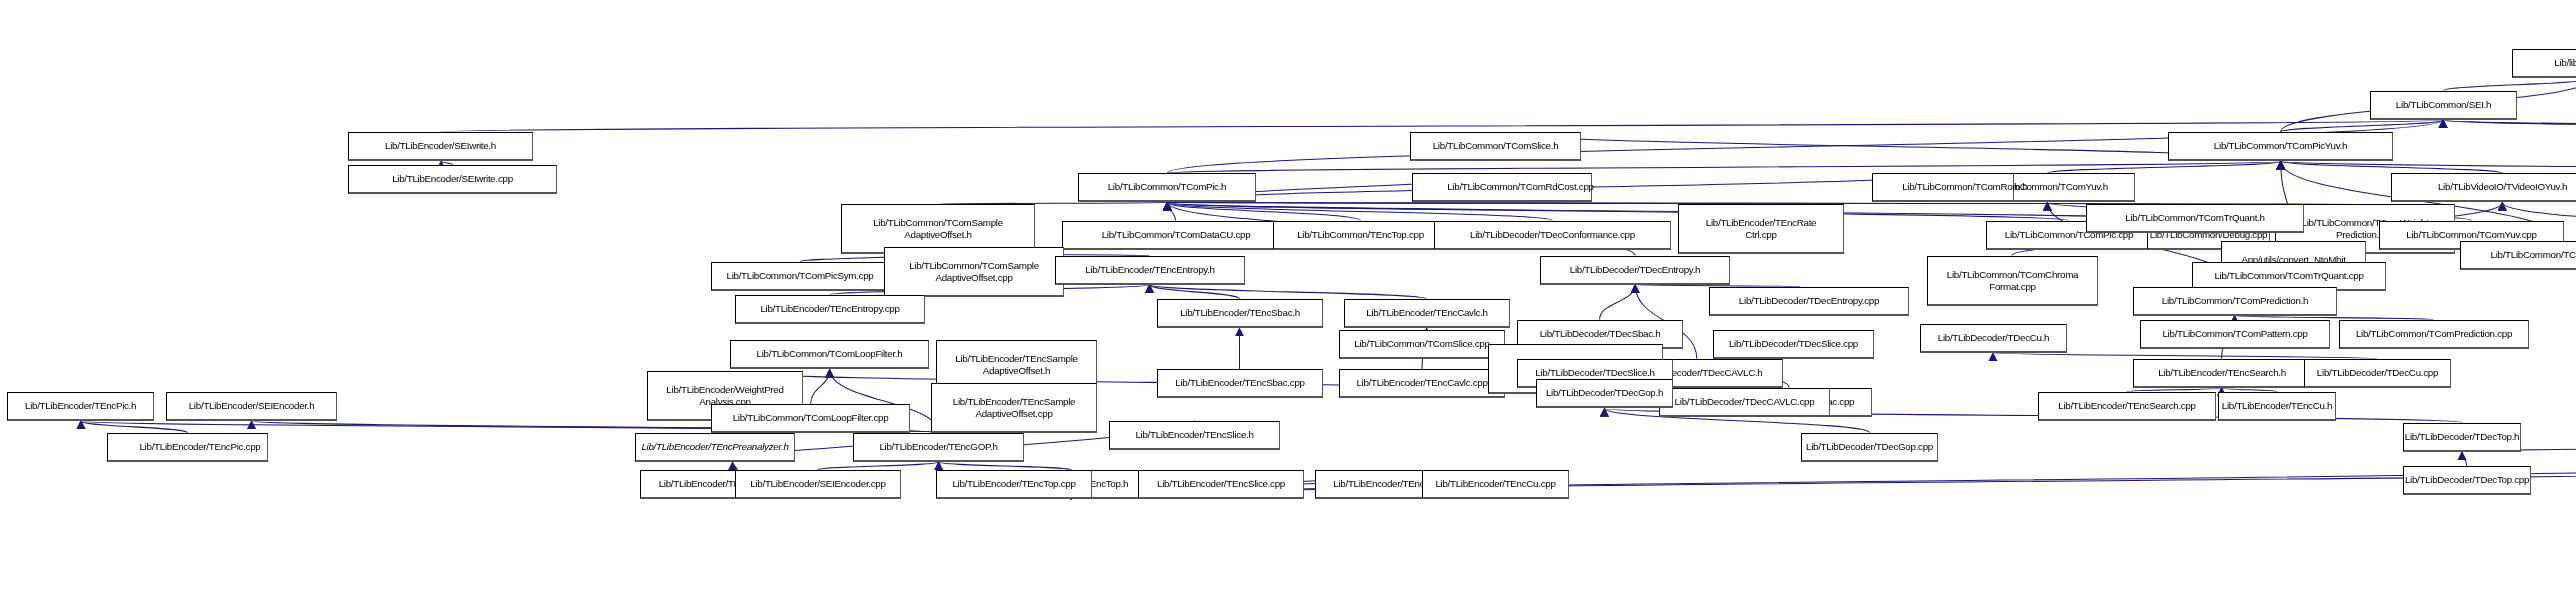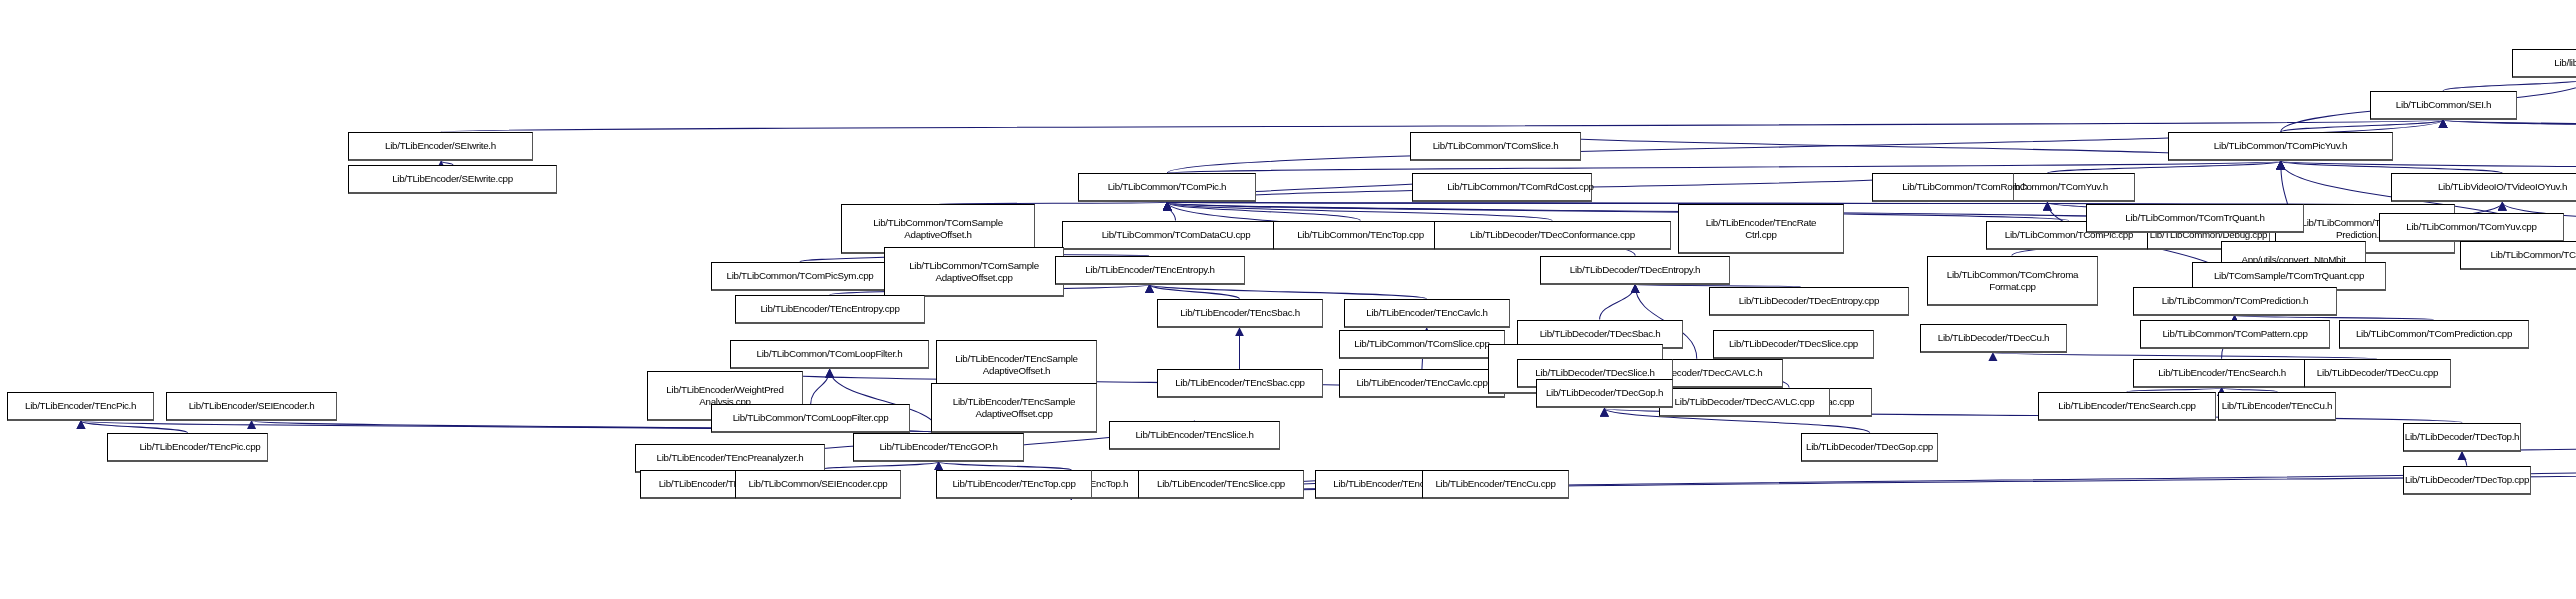--- a/index.html
+++ b/index.html
@@ -116,33 +116,33 @@
       <div class="node" style="left: 1062px; top: 221px; width: 228px; height: 29px;">Lib/TLibCommon/TComDataCU.cpp</div>
       <div class="node" style="left: 1273px; top: 221px; width: 175px; height: 29px;">Lib/TLibCommon/TEncTop.cpp</div>
       <div class="node" style="left: 1434px; top: 221px; width: 237px; height: 29px;">Lib/TLibDecoder/TDecConformance.cpp</div>
       <div class="node" style="left: 1678px; top: 204px; width: 166px; height: 50px;">Lib/TLibEncoder/TEncRate
 Ctrl.cpp</div>
       <div class="node" style="left: 1986px; top: 221px; width: 166px; height: 29px;">Lib/TLibCommon/TComPic.cpp</div>
       <div class="node" style="left: 2147px; top: 221px; width: 123px; height: 29px;">Lib/TLibCommon/Debug.cpp</div>
       <div class="node" style="left: 2275px; top: 204px; width: 180px; height: 50px;">Lib/TLibCommon/TComWeight
 Prediction.cpp</div>
       <div class="node" style="left: 2086px; top: 204px; width: 218px; height: 29px;">Lib/TLibCommon/TComTrQuant.h</div>
-      <div class="node" style="left: 2379px; top: 213px; width: 185px; height: 29px;">Lib/TLibCommon/TComYuv.cpp</div>
+      <div class="node" style="left: 2379px; top: 221px; width: 185px; height: 29px;">Lib/TLibCommon/TComYuv.cpp</div>
       <div class="node" style="left: 2221px; top: 241px; width: 145px; height: 50px;">App/utils/convert_NtoMbit
 _YCbCr.cpp</div>
       <div class="node" style="left: 2460px; top: 241px; width: 204px; height: 29px;">Lib/TLibCommon/TComPicYuv.cpp</div>
       <div class="node" style="left: 711px; top: 262px; width: 178px; height: 29px; text-align: right;">Lib/TLibCommon/TComPicSym.cpp</div>
       <div class="node" style="left: 884px; top: 247px; width: 180px; height: 50px;">Lib/TLibCommon/TComSample
 AdaptiveOffset.cpp</div>
       <div class="node" style="left: 1055px; top: 256px; width: 190px; height: 29px;">Lib/TLibEncoder/TEncEntropy.h</div>
       <div class="node" style="left: 1540px; top: 256px; width: 190px; height: 29px;">Lib/TLibDecoder/TDecEntropy.h</div>
       <div class="node" style="left: 1709px; top: 287px; width: 200px; height: 29px;">Lib/TLibDecoder/TDecEntropy.cpp</div>
       <div class="node" style="left: 1927px; top: 256px; width: 171px; height: 50px;">Lib/TLibCommon/TComChroma
 Format.cpp</div>
-      <div class="node" style="left: 2192px; top: 262px; width: 194px; height: 29px;">Lib/TComSample/TComTrQuant.cpp</div>
+      <div class="node" style="left: 2192px; top: 262px; width: 194px; height: 29px;">Lib/TLibCommon/TComTrQuant.cpp</div>
       <div class="node" style="left: 2133px; top: 287px; width: 204px; height: 29px;">Lib/TLibCommon/TComPrediction.h</div>
       <div class="node" style="left: 1920px; top: 324px; width: 147px; height: 29px;">Lib/TLibDecoder/TDecCu.h</div>
       <div class="node" style="left: 2140px; top: 320px; width: 190px; height: 29px;">Lib/TLibCommon/TComPattern.cpp</div>
       <div class="node" style="left: 2339px; top: 320px; width: 190px; height: 29px;">Lib/TLibCommon/TComPrediction.cpp</div>
       <div class="node" style="left: 735px; top: 295px; width: 190px; height: 29px;">Lib/TLibEncoder/TEncEntropy.cpp</div>
       <div class="node" style="left: 1157px; top: 299px; width: 166px; height: 29px;">Lib/TLibEncoder/TEncSbac.h</div>
       <div class="node" style="left: 1344px; top: 299px; width: 166px; height: 29px;">Lib/TLibEncoder/TEncCavlc.h</div>
       <div class="node" style="left: 1517px; top: 320px; width: 166px; height: 29px;">Lib/TLibDecoder/TDecSbac.h</div>
       <div class="node" style="left: 1612px; top: 359px; width: 171px; height: 29px;">Lib/TLibDecoder/TDecCAVLC.h</div>
       <div class="node" style="left: 2133px; top: 359px; width: 178px; height: 29px;">Lib/TLibEncoder/TEncSearch.h</div>
@@ -167,25 +167,25 @@
 AdaptiveOffset.cpp</div>
       <div class="node" style="left: 1536px; top: 379px; width: 137px; height: 29px;">Lib/TLibDecoder/TDecGop.h</div>
       <div class="node" style="left: 1713px; top: 330px; width: 161px; height: 29px;">Lib/TLibDecoder/TDecSlice.cpp</div>
       <div class="node" style="left: 2403px; top: 423px; width: 118px; height: 29px;">Lib/TLibDecoder/TDecTop.h</div>
       <div class="node" style="left: 7.1px; top: 392px; width: 147px; height: 29px;">Lib/TLibEncoder/TEncPic.h</div>
       <div class="node" style="left: 166px; top: 392px; width: 171px; height: 29px;">Lib/TLibEncoder/SEIEncoder.h</div>
       <div class="node" style="left: 1109px; top: 421px; width: 171px; height: 29px;">Lib/TLibEncoder/TEncSlice.h</div>
       <div class="node" style="left: 1801px; top: 433px; width: 137px; height: 29px;">Lib/TLibDecoder/TDecGop.cpp</div>
       <div class="node" style="left: 2403px; top: 466px; width: 128px; height: 29px;">Lib/TLibDecoder/TDecTop.cpp</div>
       <div class="node" style="left: 107px; top: 433px; width: 161px; height: 29px; padding-left: 28px;">Lib/TLibEncoder/TEncPic.cpp</div>
-      <div class="node" style="left: 635px; top: 444px; width: 190px; height: 29px;">Lib/TLibEncoder/TEncPreanalyzer.h</div>
+      <div class="node" style="left: 635px; top: 433px; width: 160px; height: 29px; font-style: italic;">Lib/TLibEncoder/TEncPreanalyzer.h</div>
       <div class="node" style="left: 853px; top: 433px; width: 171px; height: 29px;">Lib/TLibEncoder/TEncGOP.h</div>
       <div class="node" style="left: 640px; top: 470px; width: 194px; height: 29px;">Lib/TLibEncoder/TEncPreanalyzer.cpp</div>
       <div class="node" style="left: 998px; top: 470px; width: 147px; height: 29px;">Lib/TLibEncoder/TEncTop.h</div>
-      <div class="node" style="left: 735px; top: 470px; width: 166px; height: 29px;">Lib/TLibCommon/SEIEncoder.cpp</div>
+      <div class="node" style="left: 735px; top: 470px; width: 166px; height: 29px;">Lib/TLibEncoder/SEIEncoder.cpp</div>
       <div class="node" style="left: 936px; top: 470px; width: 156px; height: 29px;">Lib/TLibEncoder/TEncTop.cpp</div>
       <div class="node" style="left: 1138px; top: 470px; width: 166px; height: 29px;">Lib/TLibEncoder/TEncSlice.cpp</div>
       <div class="node" style="left: 1315px; top: 470px; width: 166px; height: 29px;">Lib/TLibEncoder/TEncSbac.cpp</div>
       <div class="node" style="left: 1422px; top: 470px; width: 147px; height: 29px;">Lib/TLibEncoder/TEncCu.cpp</div>
       <div class="node" style="left: 1872px; top: 173px; width: 142px; height: 29px; padding-left: 47px;">Lib/TLibCommon/TComRom.h</div>
       <div class="node" style="left: 1412px; top: 173px; width: 180px; height: 29px; padding-left: 40px;">Lib/TLibCommon/TComRdCost.cpp</div>
       <div class="node" style="left: 1410px; top: 132px; width: 171px; height: 29px;">Lib/TLibCommon/TComSlice.h</div>
     </div>
 </div>
 

